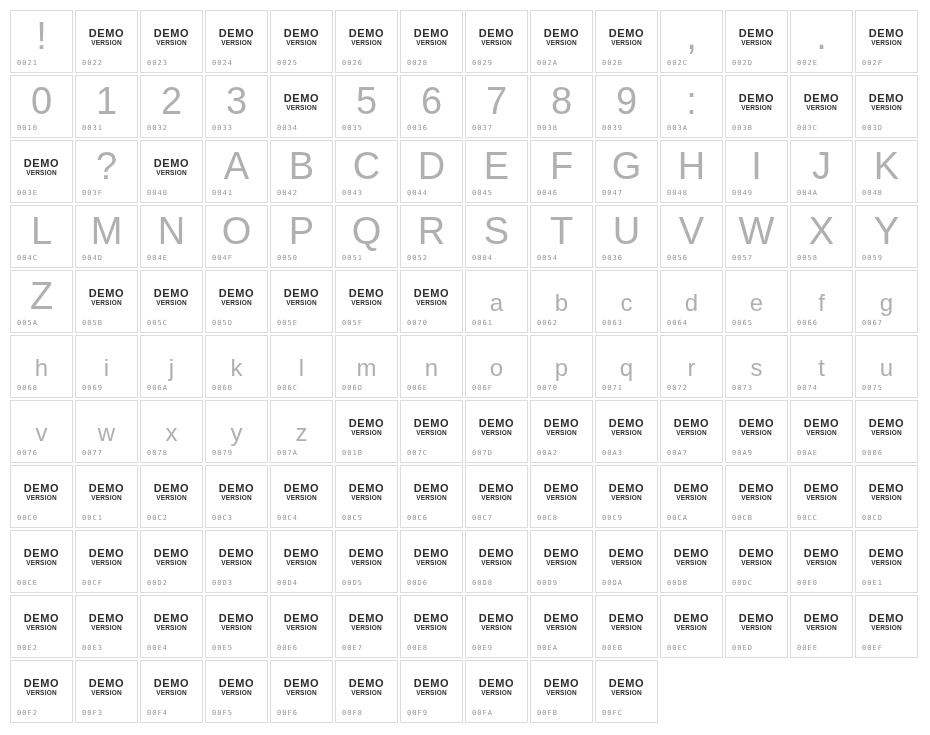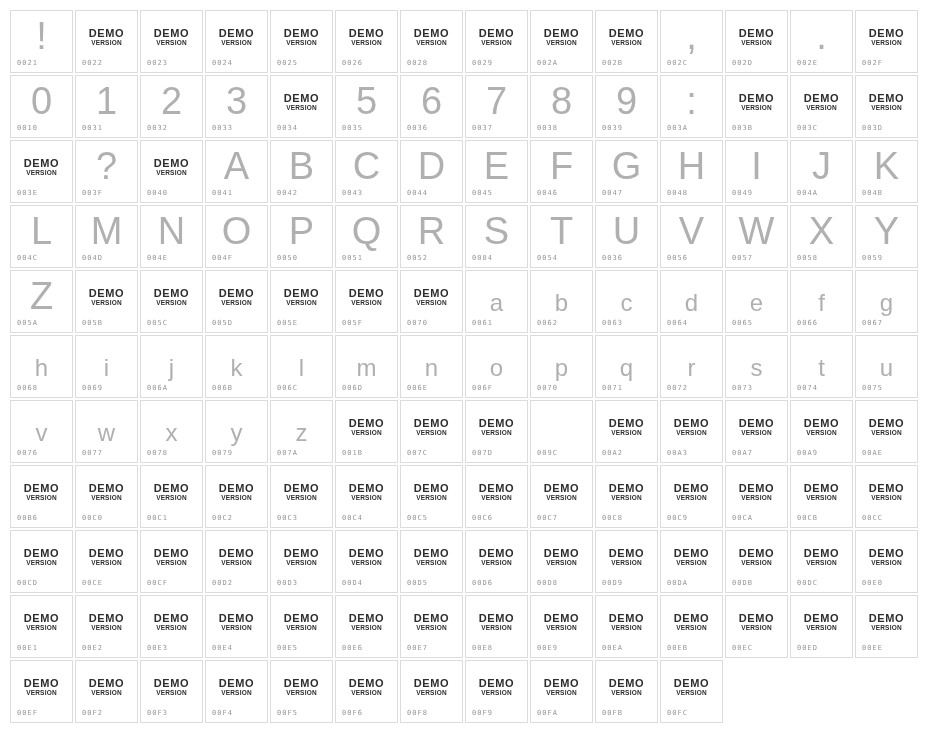--- a/index.html
+++ b/index.html
@@ -700,24 +700,20 @@
 
     <div class="demo">
       <div class="demo-l1">DEMO</div>
       <div class="demo-l2">VERSION</div>
     </div>
     <div class="code">007D</div>
   </div>
 
 
 
-  <div class="cell">
-
-    <div class="code">009C</div>
-  </div>
 
   <div class="cell">
 
     <div class="demo">
       <div class="demo-l1">DEMO</div>
       <div class="demo-l2">VERSION</div>
     </div>
     <div class="code">00A2</div>
   </div>
 

